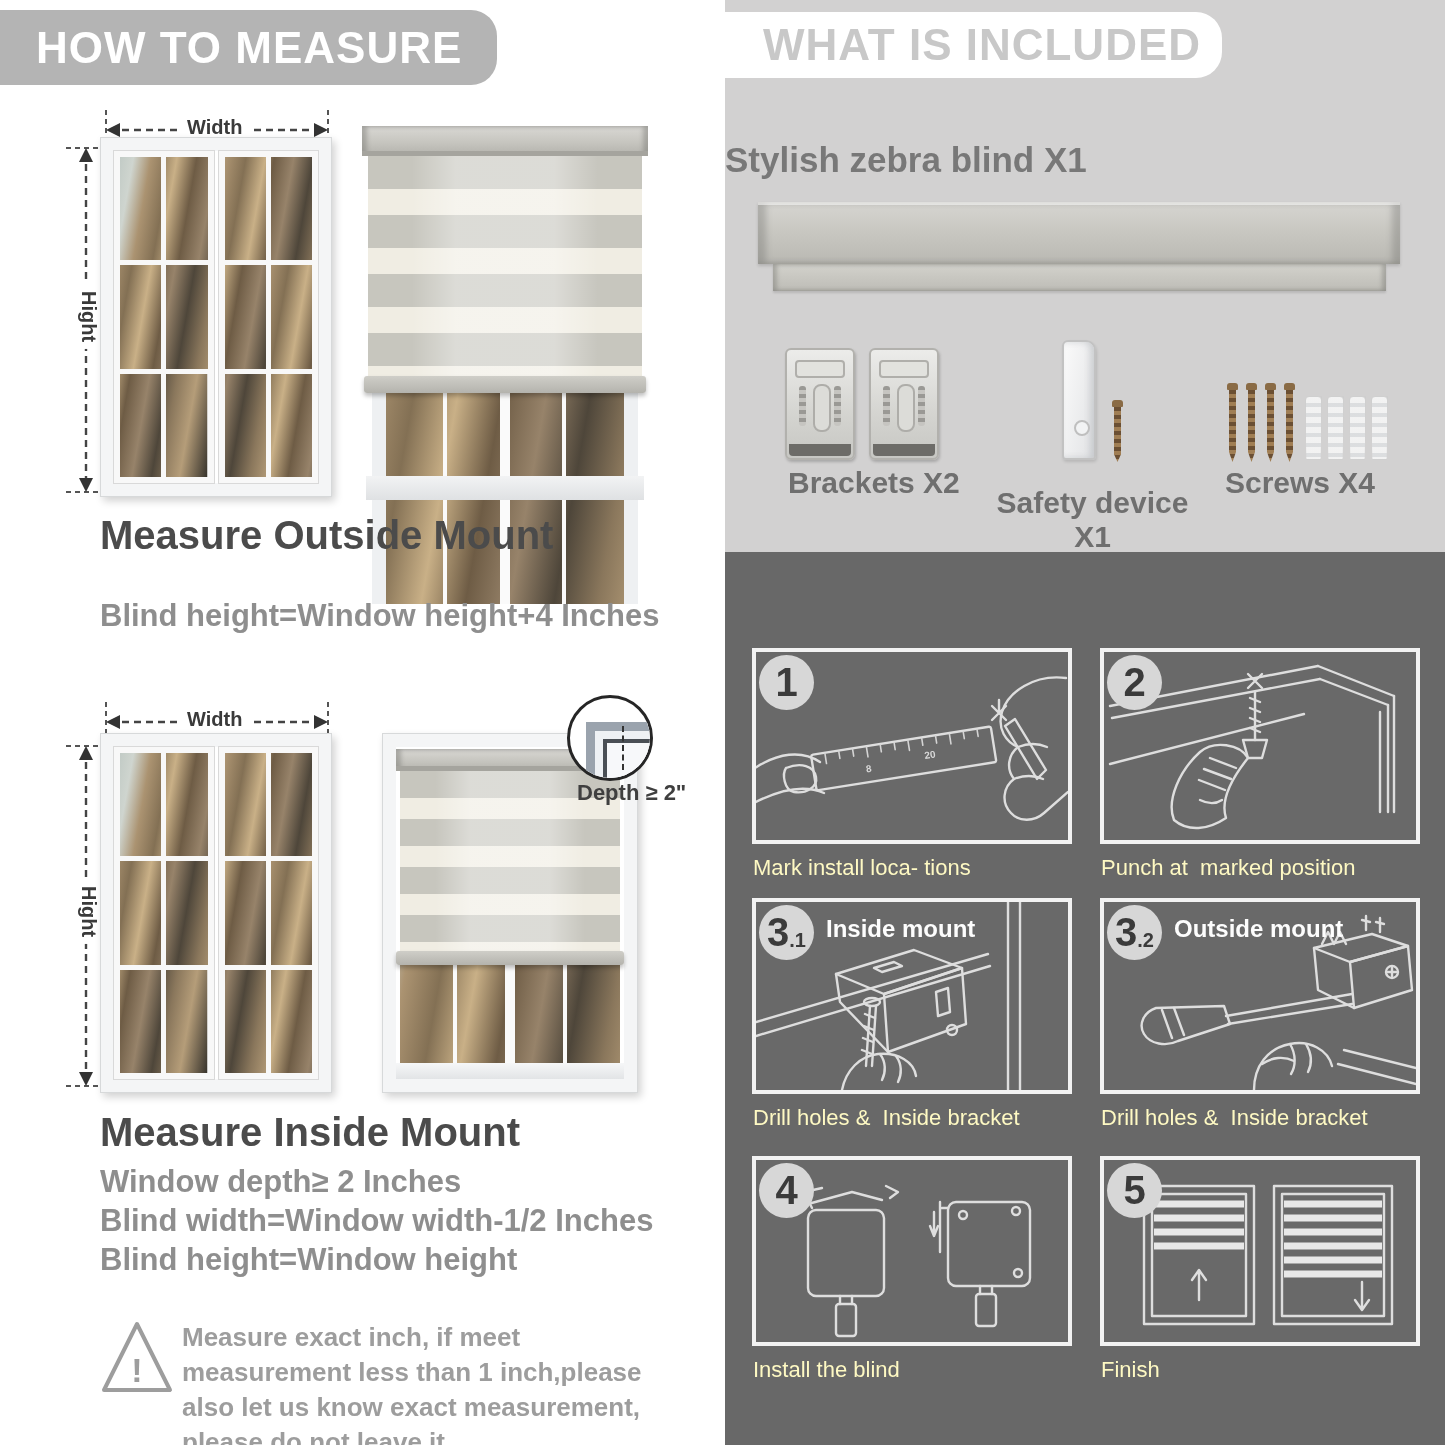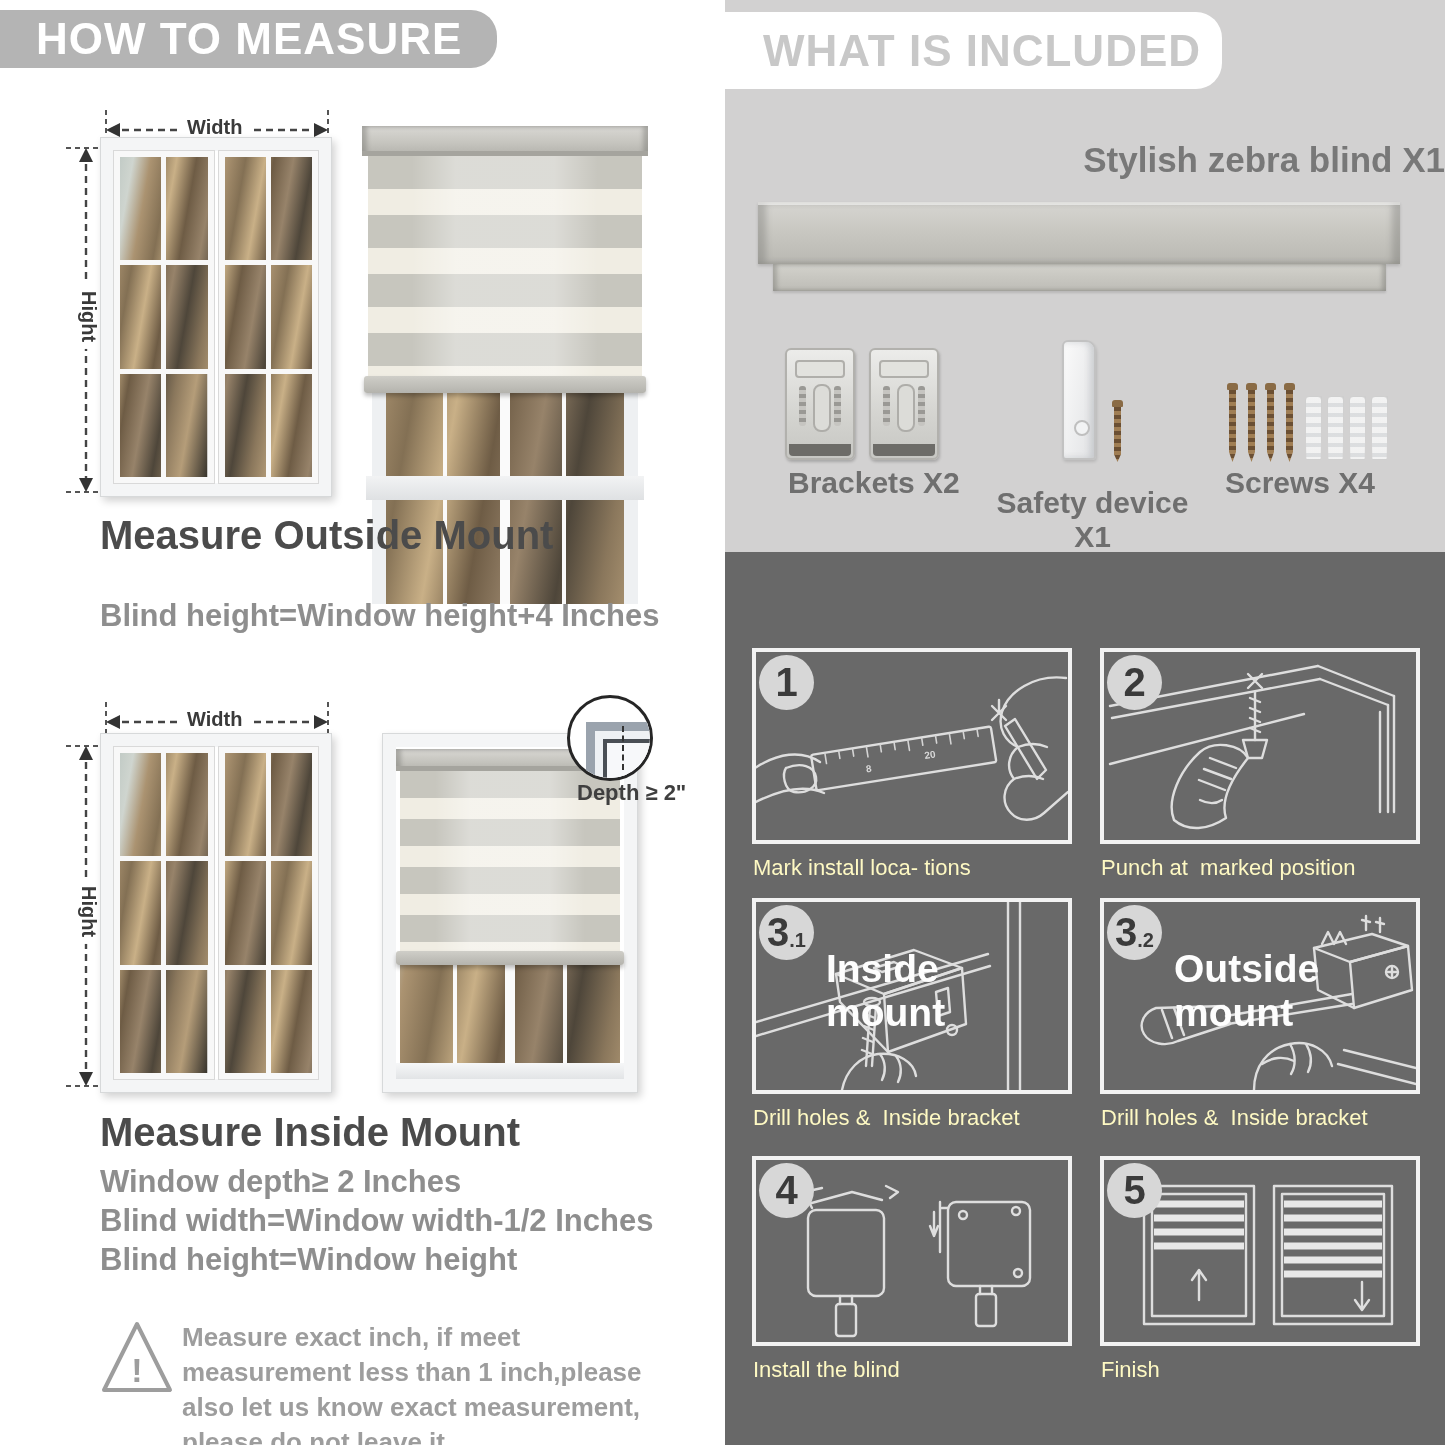--- a/index.html
+++ b/index.html
@@ -3,24 +3,24 @@
 <meta charset="utf-8">
 <style>
   html,body{margin:0;padding:0;background:#fff;}
   *{box-sizing:border-box;}
   body{font-family:"Liberation Sans","DejaVu Sans",sans-serif;}
   .canvas{position:relative;width:1445px;height:1445px;background:#fff;overflow:hidden;
     --bldg:linear-gradient(100deg,#c2cbc6 0%,#cfd5cf 7%,#ab9371 16%,#837054 26%,#c9b087 36%,#6e5c45 46%,#97836a 56%,#4e463a 66%,#8a775c 76%,#b59d79 86%,#37332c 100%);}
   .abs{position:absolute;}
 
   
-  .hdr-left{left:0;top:10px;width:497px;height:58px;background:#b4b4b4;border-radius:0 26px 26px 0;
+  .hdr-left{left:0;top:10px;width:497px;height:75px;background:#b4b4b4;border-radius:0 26px 26px 0;
     display:flex;align-items:center;padding-left:36px;color:#fff;font-size:44px;font-weight:bold;letter-spacing:1px;}
   .panel-top{left:725px;top:0;width:720px;height:552px;background:#d2d1d1;}
-  .hdr-included{left:0;top:12px;width:497px;height:77px;background:#fff;border-radius:0 26px 26px 0;
+  .hdr-included{left:0;top:12px;width:497px;height:66px;background:#fff;border-radius:0 26px 26px 0;
     display:flex;align-items:center;padding-left:38px;color:#c8c8c8;font-size:44px;font-weight:bold;letter-spacing:1px;}
   .panel-dark{left:725px;top:552px;width:720px;height:893px;background:#686868;}
   .hdr-mount{left:0;top:4px;width:593px;height:76px;background:#fdfdfd;border-radius:0 30px 30px 0;
     display:flex;align-items:center;padding-left:36px;color:#454545;font-size:42px;font-weight:bold;letter-spacing:.5px;}
 
   
   .sec-title{color:#4b4b4b;font-size:40px;font-weight:bold;}
   .sec-line{color:#8e8e8e;font-size:31px;font-weight:bold;}
   .warn-text{color:#9d9d9d;font-size:26px;font-weight:bold;line-height:35px;width:490px;}
 
@@ -86,21 +86,21 @@
   .screw .head{height:7px;background:#8a6b45;border-radius:3px 3px 1px 1px;}
   .screw .shaft{width:7px;margin:0 auto;background:repeating-linear-gradient(180deg,#6b4f33 0 4px,#a07e54 4px 8px);clip-path:polygon(0 0,100% 0,100% 86%,50% 100%,0 86%);}
   .anchor{position:absolute;width:17px;border:1px solid #cfcfcf;border-radius:4px 4px 2px 2px;
     background:repeating-linear-gradient(180deg,rgba(244,244,244,.95) 0 6px,rgba(221,223,225,.9) 6px 10px);clip-path:polygon(0 0,100% 0,92% 100%,8% 100%);box-shadow:1px 1px 2px rgba(0,0,0,.1);}
 
   
   .step{position:absolute;width:320px;border:4px solid #f2f2f2;background:#696969;}
   .badge{position:absolute;top:3px;left:3px;width:55px;height:55px;border-radius:50%;background:#d7d7d7;
     color:#3b3b3b;display:flex;align-items:center;justify-content:center;font-weight:bold;font-size:40px;z-index:2;}
   .badge .sub{font-size:20px;margin-top:16px;}
-  .step-label{position:absolute;top:13px;left:70px;color:#fdfdfd;font-size:39px;font-weight:bold;z-index:2;margin-top:32px;}
+  .step-label{position:absolute;top:13px;left:70px;color:#fdfdfd;font-size:24px;font-weight:bold;z-index:2;}
   .cap{position:absolute;color:#fef9c3;font-size:22px;font-weight:normal;white-space:pre-wrap;}
   .art{position:absolute;inset:0;}
   .art svg{width:100%;height:100%;}
   .ink{stroke:#dedede;stroke-width:2.4;fill:none;stroke-linecap:round;stroke-linejoin:round;}
   .ink-thin{stroke:#d4d4d4;stroke-width:1.6;fill:none;stroke-linecap:round;}
   .ink-thick{stroke:#e8e8e8;stroke-width:7;fill:none;}
 
   .warn-tri{stroke:#9d9d9d;stroke-width:4;fill:none;stroke-linejoin:round;}
 </style>
 </head>
@@ -236,21 +236,21 @@
       <path class="warn-tri" d="M39,8 L72,74 L6,74 Z"></path>
       <text x="39" y="66" text-anchor="middle" font-size="34" font-weight="bold" fill="#9d9d9d">!</text>
     </svg>
   </div>
   <div class="abs warn-text" style="left:182px;top:1320px;">Measure exact inch, if meet measurement less than 1 inch,please also let us know exact measurement, please do not leave it</div>
 
   <div class="abs panel-top">
     <div class="abs hdr-included">
       <span>WHAT IS INCLUDED</span>
     </div>
-    <div class="abs prod-label" style="left:0;top:140px;width:720px;text-align:right;">Stylish zebra blind X1</div>
+    <div class="abs prod-label" style="left:0;top:140px;width:720px;text-align:left;">Stylish zebra blind X1</div>
 
     <div class="abs inc-bar" style="left:33px;top:202px;width:642px;height:62px;"></div>
     <div class="abs inc-bar2" style="left:48px;top:264px;width:613px;height:27px;"></div>
 
     <div class="bracket" style="left:60px;top:348px;">
         <span class="lip"></span>
         <span class="s1"></span>
         <span class="s2"></span>
       </div>
     <div class="bracket" style="left:144px;top:348px;">

